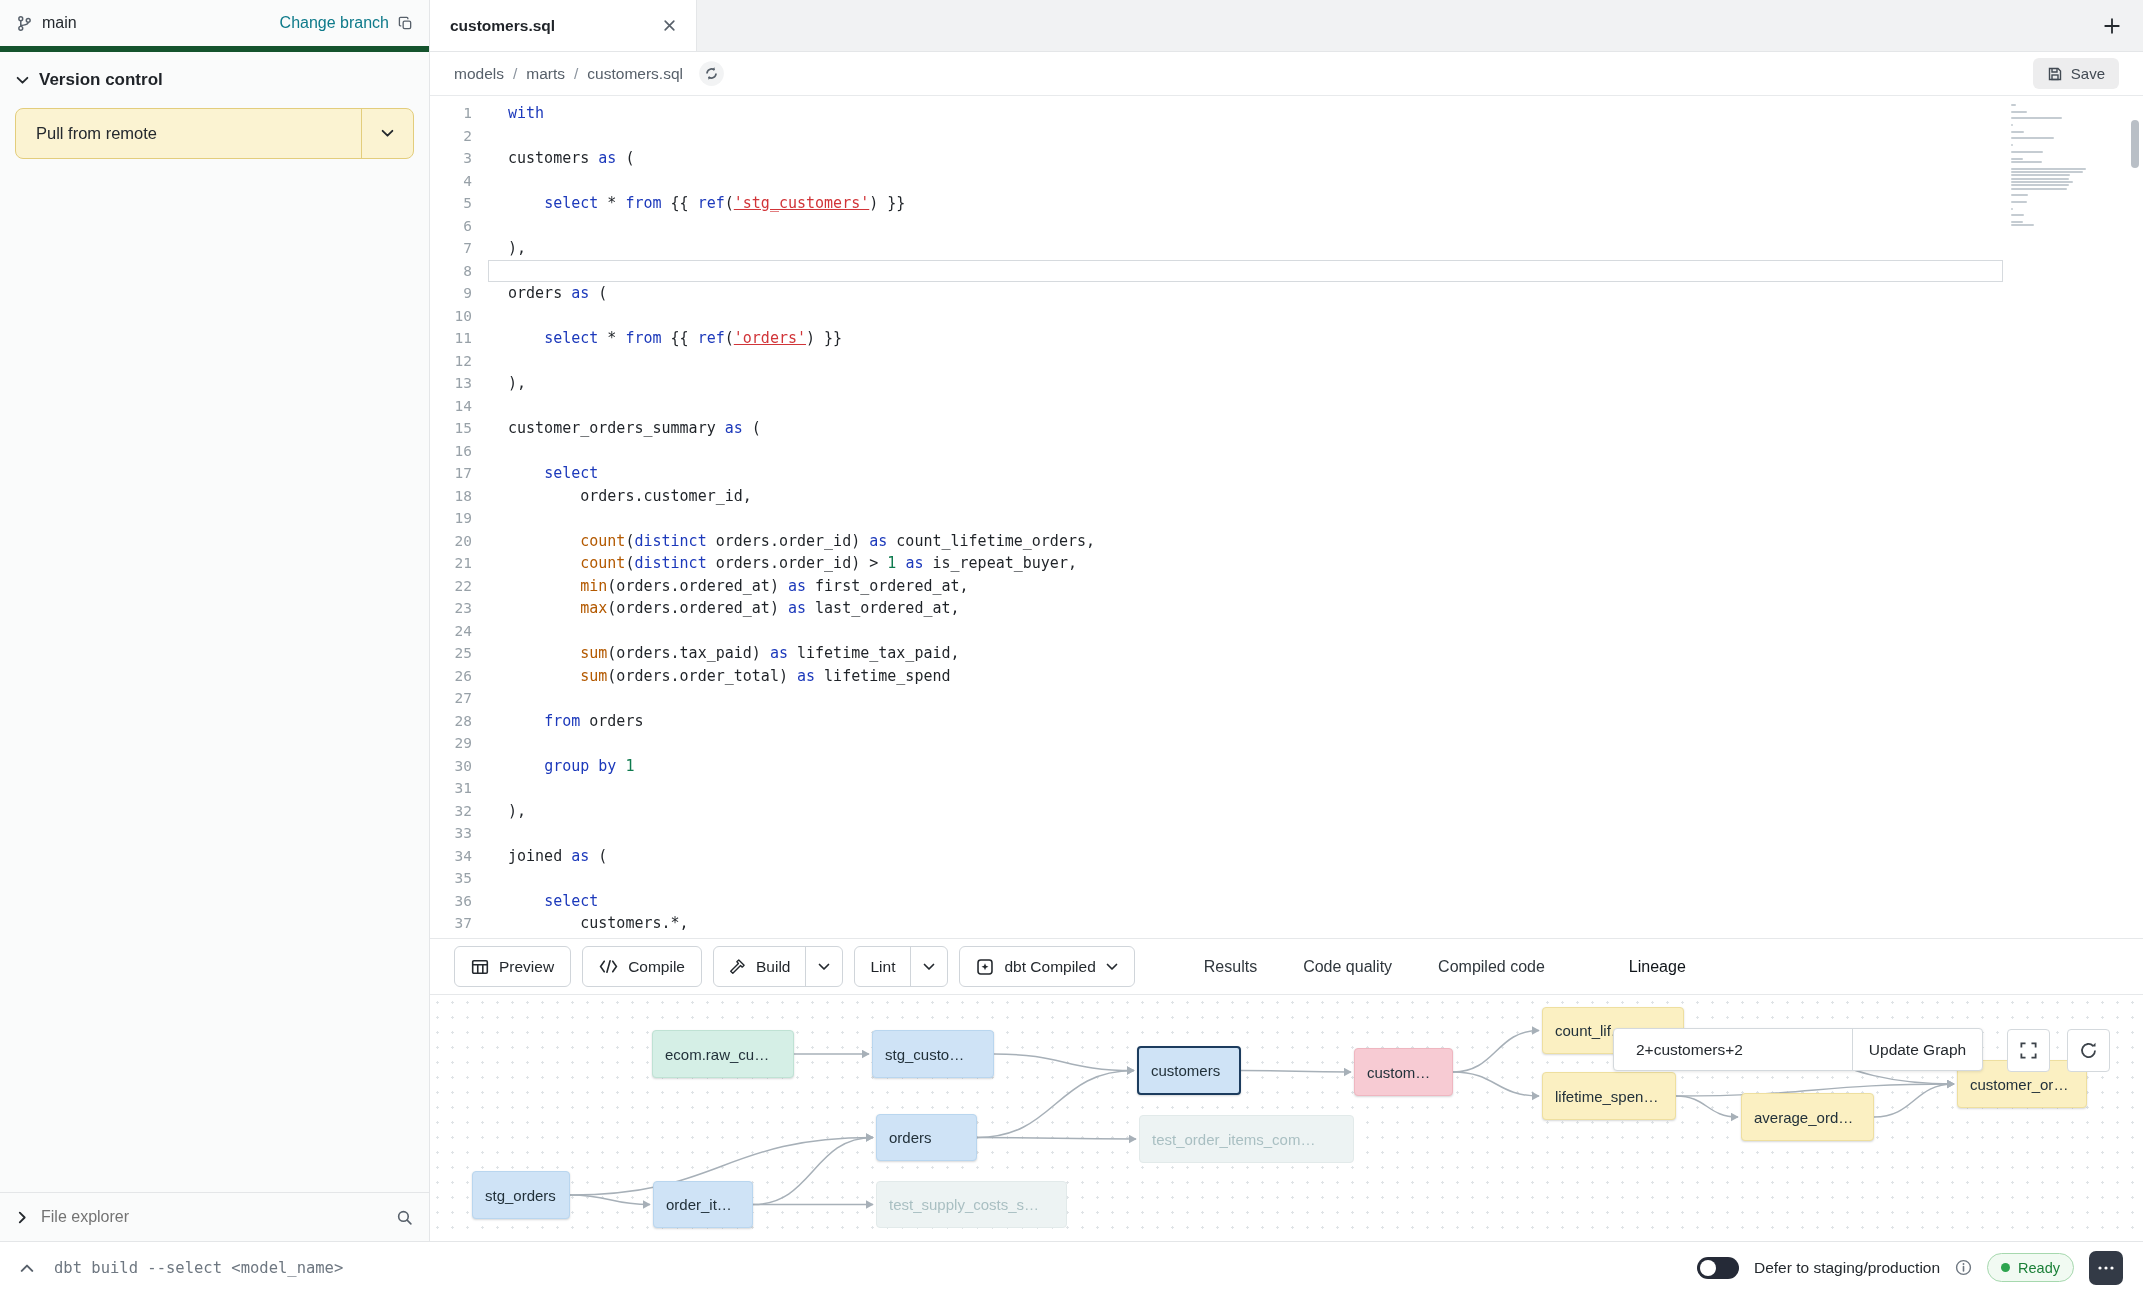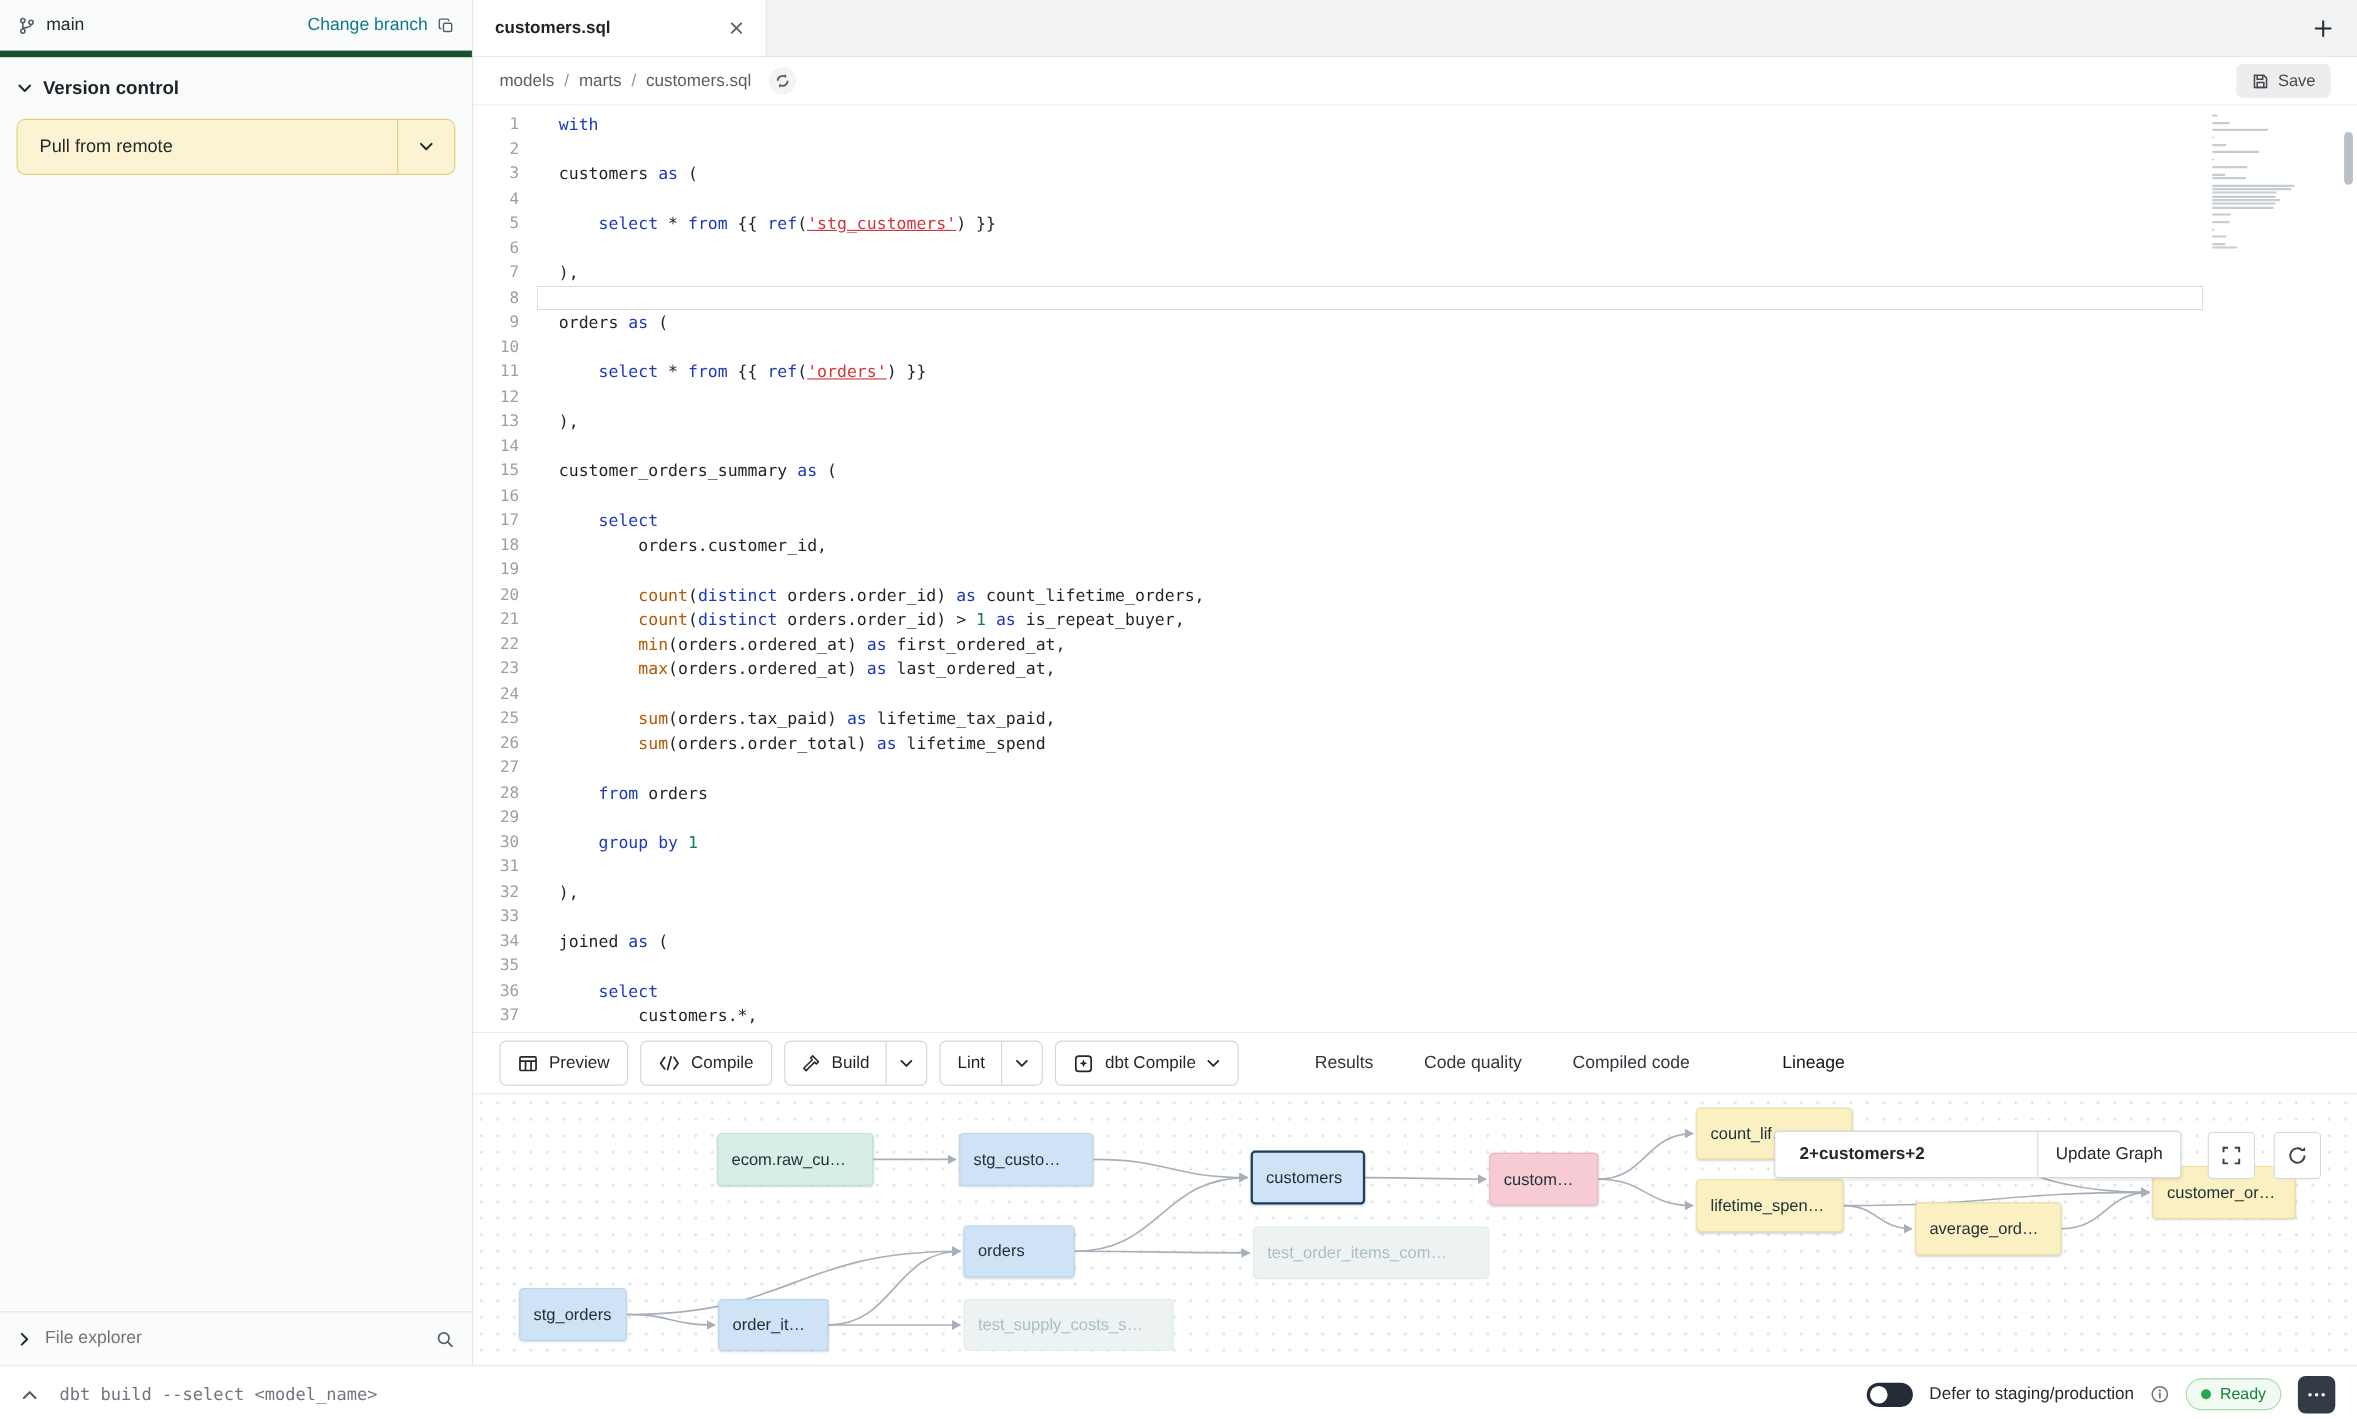--- a/index.html
+++ b/index.html
@@ -70,21 +70,21 @@
           border:1px solid transparent; background:#fff; box-shadow:0 1px 2px rgba(27,35,44,.18); white-space:nowrap; cursor:pointer; overflow:hidden; }
   .node span { overflow:hidden; text-overflow:ellipsis; }
   .node.source   { background:#d5efe6; border-color:#bfe2d4; }
   .node.model    { background:#cfe3f6; border-color:#b9d6ef; }
   .node.selected { background:#cfe3f6; border:2px solid #1c3c5e; }
   .node.semantic { background:#f7cbd3; border-color:#efb6c0; }
   .node.saved    { background:#fbf0c2; border-color:#eedf9f; }
   .node.test     { background:#edf3f3; border-color:#e2eaea; color:#a9bfc2; box-shadow:none; }
   .search-box { position:absolute; left:1183px; top:33px; height:43px; display:flex; align-items:stretch; background:#fff;
                 border:1px solid #d4d9dd; border-radius:4px; box-shadow:0 1px 3px rgba(0,0,0,.10); z-index:5; }
-  .search-input { width:238px; display:flex; align-items:center; padding:0 22px; font-size:15.5px; color:#24292e; cursor:text;font-weight:bold; }
+  .search-input { width:238px; display:flex; align-items:center; padding:0 22px; font-size:15.5px; color:#24292e; cursor:text; }
   .update-btn { width:130px; border-left:1px solid #d4d9dd; display:flex; align-items:center; justify-content:center; font-size:15.5px; color:#24292e; cursor:pointer; }
   .ctl { position:absolute; top:34px; width:43px; height:43px; background:#fff; border:1px solid #d4d9dd; border-radius:4px;
          display:flex; align-items:center; justify-content:center; z-index:5; cursor:pointer; }
   .ctl.fs { left:1577px; } .ctl.rf { left:1637px; }
 
   
   .statusbar { height:52px; flex:none; border-top:1px solid #e4e6e8; background:#fff; display:flex; align-items:center; padding:0 20px; }
   .chev-up-btn { cursor:pointer; color:#57606a; }
   .cmd { font-family:"DejaVu Sans Mono", monospace; font-size:15.5px; color:#6e7781; margin-left:20px; cursor:text; }
   .sb-right { margin-left:auto; display:flex; align-items:center; gap:15px; }
@@ -444,21 +444,21 @@
           </div>
         </div>
 
         <button class="tb-btn">
           <span class="icon">
             <svg width="18" height="18" viewBox="0 0 16 16">
                 <rect x="1.8" y="1.8" width="12.4" height="12.4" rx="2.4" fill="none" stroke="#24292e" stroke-width="1.4"></rect>
                 <path d="M8 4.6l.9 2.2 2.2.9-2.2.9L8 10.8l-.9-2.2-2.2-.9 2.2-.9z" fill="#24292e"></path>
               </svg>
           </span>
-          <span>dbt Compile</span>
+          <span>dbt Compiled</span>
           <svg class="chev" viewBox="0 0 12 8" width="12" height="8">
               <path d="M1.5 1.5 6 6l4.5-4.5" fill="none" stroke="#24292e" stroke-width="1.7" stroke-linecap="round" stroke-linejoin="round"></path>
             </svg>
         </button>
 
         <div class="result-tabs">
           <span class="rtab">Results</span>
           <span class="rtab">Code quality</span>
           <span class="rtab">Compiled code</span>
           <span class="rtab active">Lineage</span>

